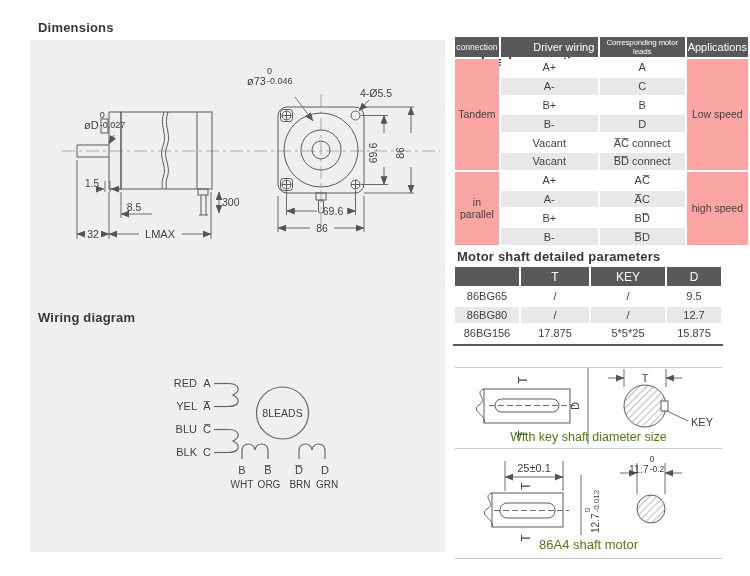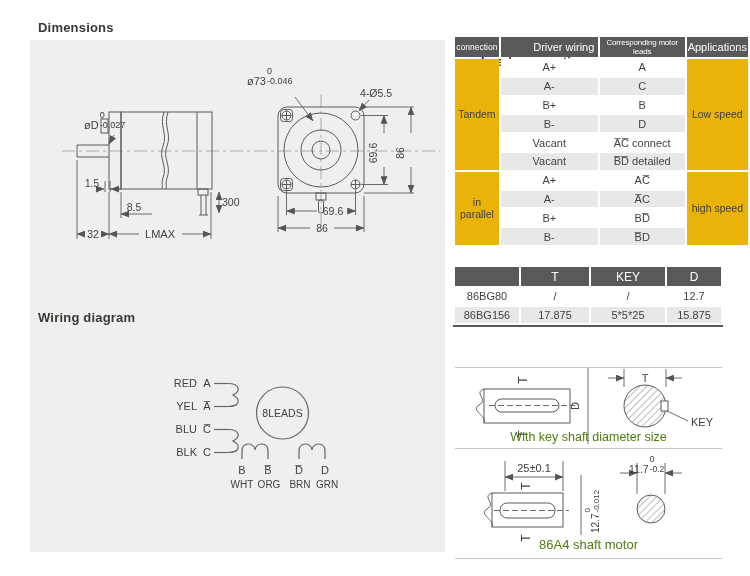--- a/index.html
+++ b/index.html
@@ -12,21 +12,21 @@
   table{border-collapse:separate;border-spacing:2px;}
   th{background:#58595b;color:#ffffff;font-weight:normal;}
   td{color:#414042;}
   .lead-table th,.lead-table td{text-align:center;vertical-align:middle;}
   .lead-table th{font-size:11px;height:18px;}
   .lead-table td{font-size:11px;height:14.8px;}
   .lead-table .c0{width:42px;font-size:8.5px;}
   .lead-table .c1{width:76px;padding-left:30px;}
   .lead-table .c2{width:92px;font-size:8px;letter-spacing:-0.2px;}
   .lead-table .c3{width:52px;}
-  .lead-table td.side{background:#eab308;font-size:10.5px;}
+  .lead-table td.side{background:#fca5a5;font-size:10.5px;}
   .lead-table tbody tr:nth-child(even) td.mid{background:#e8e8e9;}
   .lead-table tbody tr:nth-child(odd) td.mid{background:#ffffff;}
   .params-table{border-bottom:2px solid #58595b;}
   .params-table th{font-size:12px;height:17px;}
   .params-table td{font-size:11px;height:14.5px;text-align:center;}
   .params-table .p0{width:62px;}
   .params-table .p1{width:66px;}
   .params-table .p2{width:72px;}
   .params-table .p3{width:52px;}
   .params-table tbody tr:nth-child(even) td{background:#e8e8e9;}
@@ -47,20 +47,21 @@
 </head>
 <body>
 
 <div class="page">
 
   <div class="abs panel" style="left:30px;top:40px;width:415px;height:512px;"></div>
 
   <div class="abs sec-title" style="left:38px;top:20px;">Dimensions</div>
   <div class="abs sec-title" style="left:38px;top:310px;">Wiring diagram</div>
   <div class="abs sec-title" style="left:481px;top:18px;margin-top:36px;">Lead connection</div>
+  <div class="abs sec-title" style="left:457px;top:249px;">Motor shaft detailed parameters</div>
 
   <svg class="abs" style="left:30px;top:55px;" width="415" height="255" viewBox="30 55 415 255">
     <defs>
       <marker id="arrA" viewBox="0 0 10 8" markerWidth="9" markerHeight="7" refX="9.5" refY="4" orient="auto-start-reverse" markerUnits="userSpaceOnUse">
         <path d="M0,0 L10,4 L0,8 Z" fill="#555"></path>
       </marker>
     </defs>
 
     <g>
       <line class="cl" x1="62" y1="151" x2="440" y2="151"></line>
@@ -245,21 +246,21 @@
       <tr>
           <td class="mid">B-</td>
           <td class="mid">D</td>
         </tr>
       <tr>
           <td class="mid">Vacant</td>
           <td class="mid">A̅C̅ connect</td>
         </tr>
       <tr>
           <td class="mid">Vacant</td>
-          <td class="mid">B̅D̅ detailed</td>
+          <td class="mid">B̅D̅ connect</td>
         </tr>
     </tbody>
     <tbody>
       <tr>
         <td class="side" rowspan="4">in parallel</td>
         <td class="mid">A+</td>
         <td class="mid">AC̅</td>
         <td class="side" rowspan="4">high speed</td>
       </tr>
       <tr>
@@ -280,20 +281,26 @@
   <table class="abs params-table" style="left:453px;top:265px;">
     <thead>
       <tr>
         <th class="p0"></th>
         <th class="p1">T</th>
         <th class="p2">KEY</th>
         <th class="p3">D</th>
       </tr>
     </thead>
     <tbody>
+      <tr>
+        <td>86BG65</td>
+        <td>/</td>
+        <td>/</td>
+        <td>9.5</td>
+      </tr>
       <tr>
         <td>86BG80</td>
         <td>/</td>
         <td>/</td>
         <td>12.7</td>
       </tr>
       <tr>
         <td>86BG156</td>
         <td>17.875</td>
         <td>5*5*25</td>

